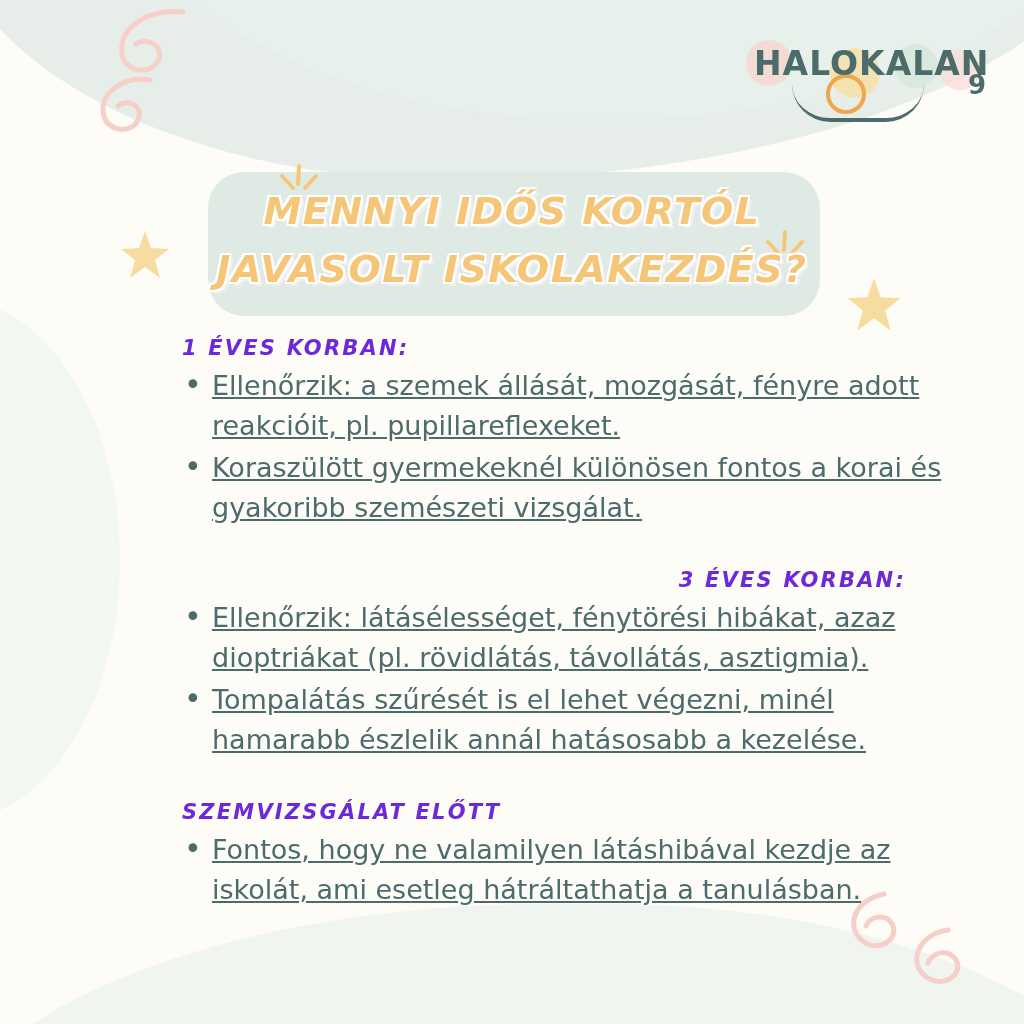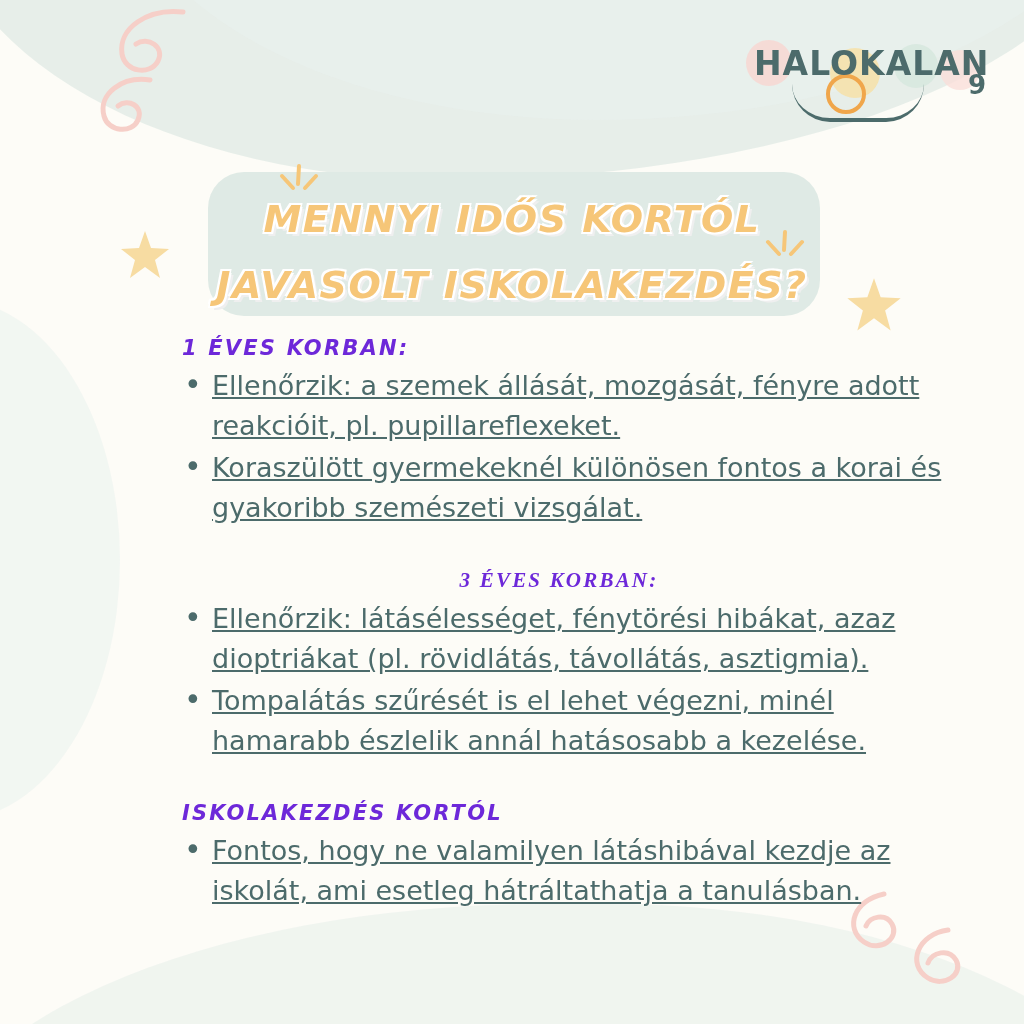--- a/index.html
+++ b/index.html
@@ -157,21 +157,21 @@
     line-height: 58px;
     letter-spacing: 1.5px;
     color: #f6c678;
     text-shadow:
       2px 2px 0 #ffffff,
       -2px 2px 0 #ffffff,
       2px -2px 0 #ffffff,
       -2px -2px 0 #ffffff,
       4px 4px 0 #efefef;
   }
-  .title-line { display: block; margin-top: 8px; }
+  .title-line { display: block; }
 
   .spark {
     position: absolute;
   }
   .spark.l { top: 162px; left: 276px; }
   .spark.r { top: 228px; left: 762px; }
 
   
   .content {
     position: absolute;
@@ -184,23 +184,22 @@
     font-family: "DejaVu Sans", sans-serif;
     font-weight: bold;
     font-style: italic;
     font-size: 21px;
     letter-spacing: 2.2px;
     color: #6d28d9;
     margin: 0 0 6px 0;
     padding: 0 62px 0 182px;
   }
   .section-head.right {
-    text-align: center;
-    padding-right: 88px;
-    font-family: Liberation Serif, serif;
+    text-align: right;
+    padding-right: 118px;
   }
   ul.items {
     list-style: none;
     margin: 0;
     padding: 0 60px 0 182px;
   }
   ul.items li {
     position: relative;
     padding-left: 30px;
     margin-bottom: 2px;
@@ -301,20 +300,20 @@
       <div class="section-head right">3 ÉVES KORBAN:</div>
       <ul class="items">
         <li>Ellenőrzik: látásélességet, fénytörési hibákat, azaz dioptriákat (pl. rövidlátás, távollátás, asztigmia).</li>
         <li>Tompalátás szűrését is el lehet végezni, minél hamarabb észlelik annál hatásosabb a kezelése.</li>
       </ul>
     </div>
 
     <div class="gap-2"></div>
 
     <div class="section">
-      <div class="section-head">ISKOLAKEZDÉS KORTÓL</div>
+      <div class="section-head">SZEMVIZSGÁLAT ELŐTT</div>
       <ul class="items">
         <li>Fontos, hogy ne valamilyen látáshibával kezdje az iskolát, ami esetleg hátráltathatja a tanulásban.</li>
       </ul>
     </div>
 
   </div>
 </div>
 
 </body></html>

